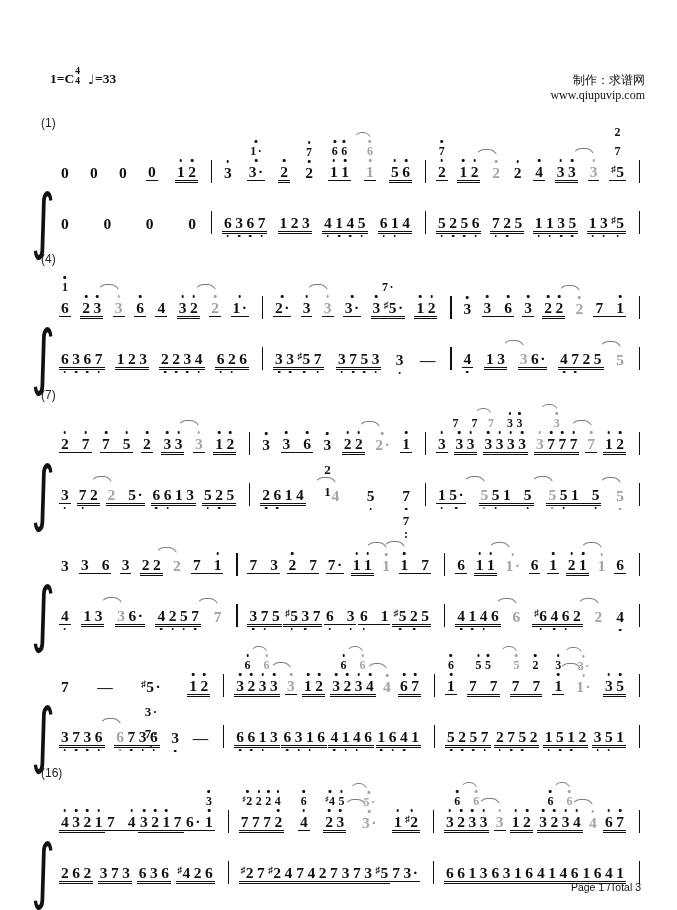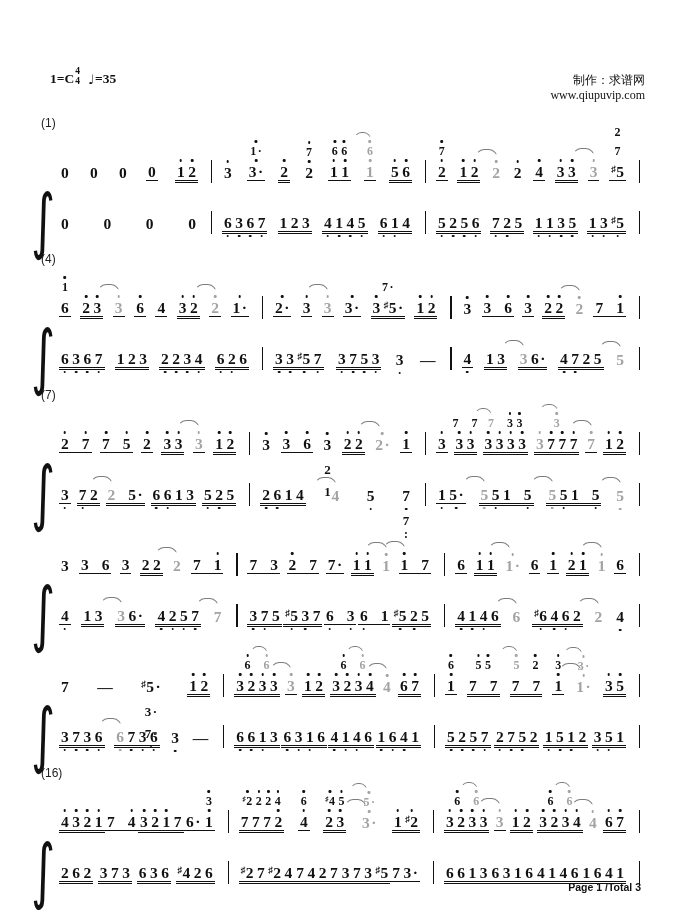--- a/index.html
+++ b/index.html
@@ -10,21 +10,21 @@
          font-size:21px;font-weight:bold;letter-spacing:2px;}
   .subtitle{position:absolute;top:52px;left:0;right:0;text-align:center;font-size:13px;}
   .keytempo{position:absolute;top:67px;left:50px;font-size:13.5px;font-weight:bold;display:flex;align-items:flex-end;}
   .frac{display:inline-flex;flex-direction:column;align-items:center;font-size:9.5px;
         line-height:1.05;font-weight:bold;margin:0 8px 0 1px;}
   .notechar{font-family:"DejaVu Sans",sans-serif;font-size:13px;margin-right:1px;}
   .maker{position:absolute;top:72px;right:32px;font-size:12px;}
   .site{position:absolute;top:88px;right:32px;font-size:12px;}
   
   .foot-left{position:absolute;bottom:14px;left:40px;font-size:13.5px;}
-  .foot-right{position:absolute;bottom:17px;right:36px;font-size:10.5px;font-family:"Liberation Sans",sans-serif;font-weight:bold;}
+  .foot-right{position:absolute;bottom:17px;right:36px;font-size:10.5px;font-family:"Liberation Sans",sans-serif;}
   
   #score{position:absolute;top:116px;left:36px;right:32px;}
   .sys{margin-bottom:9px;}
   .syslabel{font-family:"Liberation Sans",sans-serif;font-size:12px;margin:0 0 1px 5px;color:#222;}
   .sysgrid{display:grid;row-gap:3px;align-items:end;}
   .brace{grid-row:1/3;display:flex;align-items:center;justify-content:center;
          font-family:"DejaVu Sans",sans-serif;font-size:46px;transform:scaleY(1.55);line-height:1;}
   .startbarcell{grid-row:1/3;display:flex;align-items:flex-end;justify-content:center;}
   .startbar{width:1.3px;background:#111;height:calc(100% - 14px);margin-bottom:9px;}
   .meas{display:flex;justify-content:space-between;align-items:flex-end;padding:0 8px 11px 5px;}
@@ -65,21 +65,21 @@
 
 <div class="page">
 
   <div class="keytempo">
     <span>1=C</span>
     <span class="frac">
       <span>4</span>
       <span>4</span>
     </span>
     <span class="notechar">♩</span>
-    <span>=35</span>
+    <span>=33</span>
   </div>
 
   <div class="maker">制作：求谱网</div>
   <div class="site">www.qiupuvip.com</div>
 
   <div id="score">
       <div class="sys">
         <div class="syslabel">(1)</div>
         <div class="sysgrid" style="grid-template-columns: 14px 4px 10.7fr 11px 14.3fr 11px 14.3fr 11px;">
           <div class="brace" style="grid-column: 1;">∫</div>

